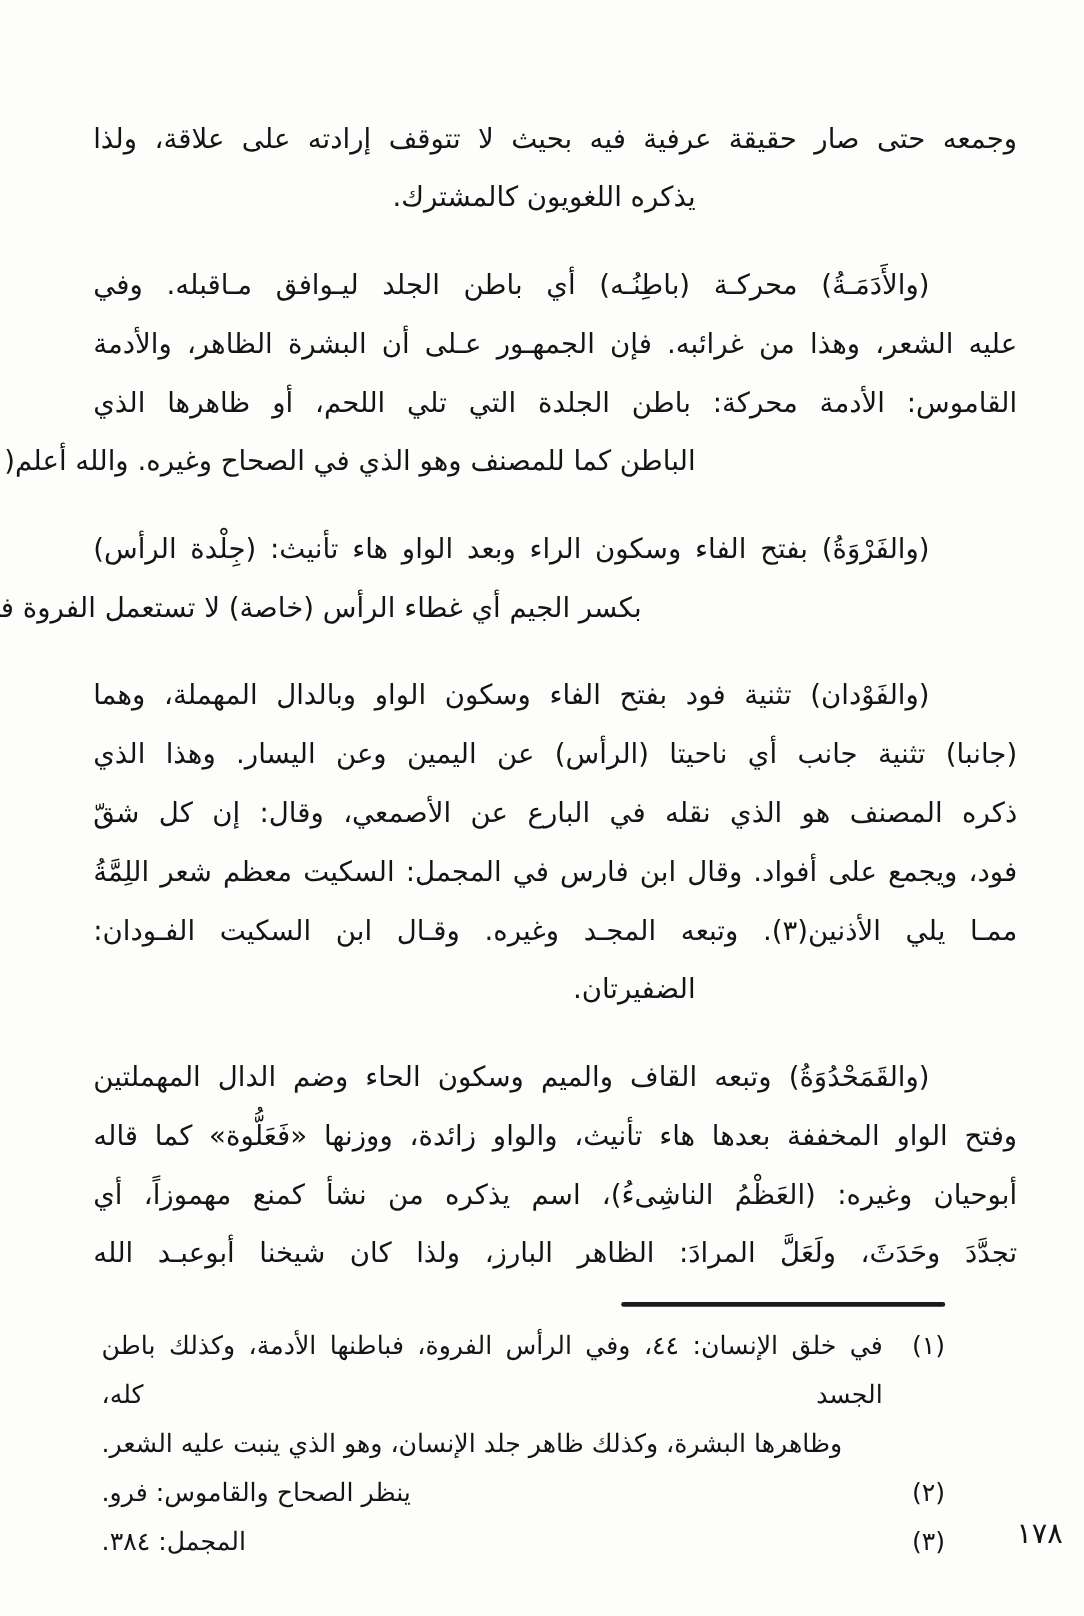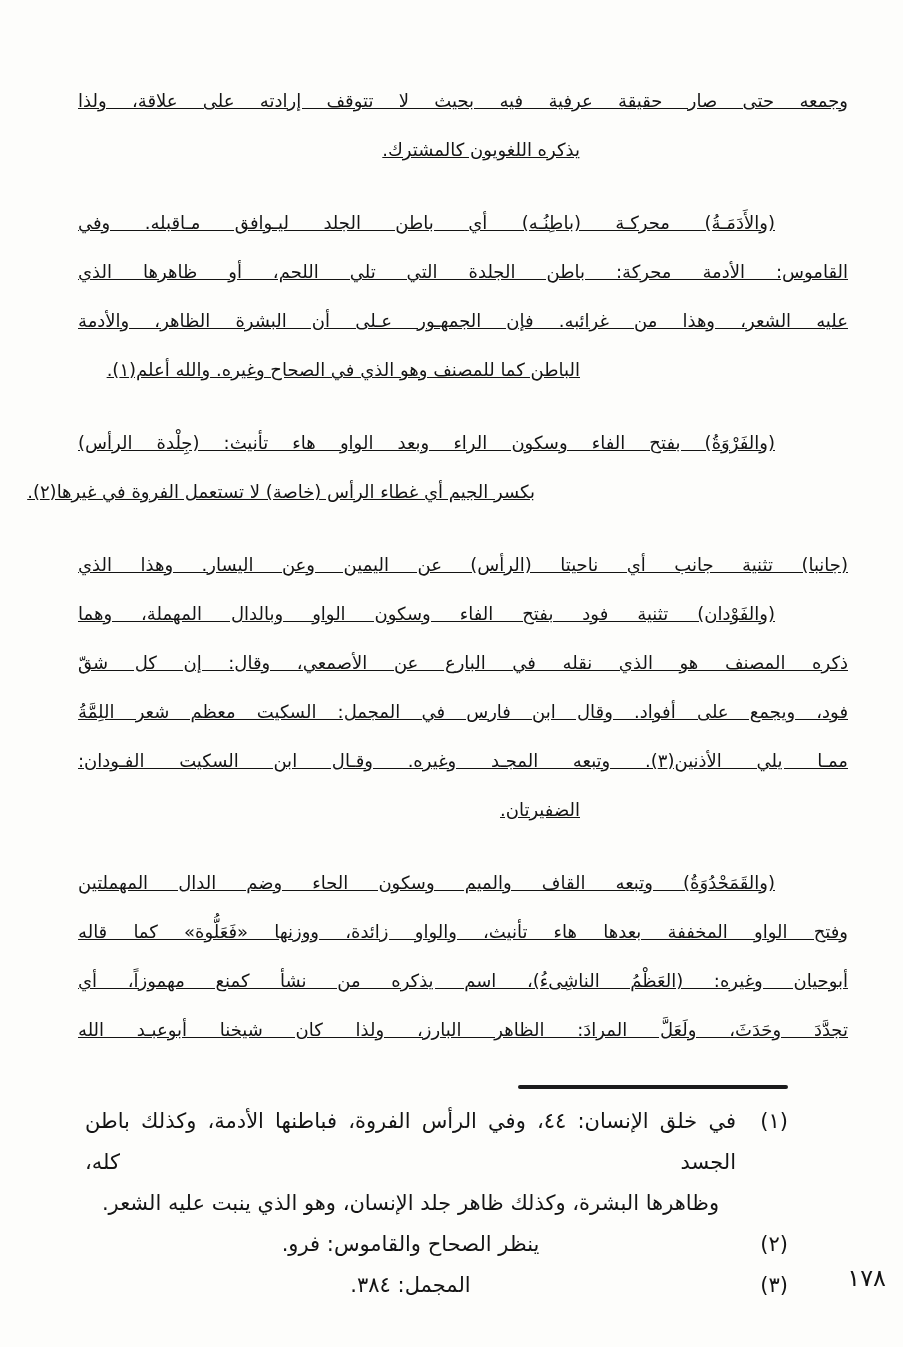--- a/index.html
+++ b/index.html
@@ -8,25 +8,24 @@
     background:#fdfdfb;
     position:relative;
     overflow:hidden;
     font-family:"DejaVu Sans", sans-serif;
     color:#141414;
   }
   .page{position:absolute;inset:0;}
   
   .main-text{
     position:absolute;
-    top:76px;right:55px;left:78px;
-    font-size:18px;
+    top:92px;right:55px;left:78px;
+    font-size:23px;
     line-height:49px;
     direction:rtl;
-    text-decoration:underline;
   }
   .para + .para{margin-top:24px;}
   .line{
     text-align:justify;
     text-align-last:justify;
   }
   .line.indent{text-indent:73px;}
   .line-end{
     text-align:center;
     text-align-last:right;
@@ -50,21 +49,21 @@
     line-height:41px;
     direction:rtl;
   }
   .fn{display:flex;align-items:flex-start;}
   .fn-marker{
     flex:0 0 38px;
     text-align:right;
     white-space:nowrap;
   }
   .fn-body{flex:1 1 auto;margin-right:14px;}
-  .fn-line{text-align:center;}
+  .fn-line{text-align:left;}
   .fn-line.justify{
     text-align:justify;
     text-align-last:justify;
   }
   
   .page-number{
     position:absolute;
     top:1264px;left:0;right:17px;
     text-align:right;
     font-size:24px;
@@ -78,33 +77,33 @@
 
   <main class="main-text">
 
     <div class="para">
       <div class="line">وجمعه حتى صار حقيقة عرفية فيه بحيث لا تتوقف إرادته على علاقة، ولذا</div>
       <div class="line-end off-a">يذكره اللغويون كالمشترك.</div>
     </div>
 
     <div class="para">
       <div class="line indent">(والأَدَمَـةُ) محركـة (باطِنُـه) أي باطن الجلد ليـوافق مـاقبله. وفي</div>
+      <div class="line">عليه الشعر، وهذا من غرائبه. فإن الجمهـور عـلى أن البشرة الظاهر، والأدمة</div>
       <div class="line">القاموس: الأدمة محركة: باطن الجلدة التي تلي اللحم، أو ظاهرها الذي</div>
-      <div class="line">عليه الشعر، وهذا من غرائبه. فإن الجمهـور عـلى أن البشرة الظاهر، والأدمة</div>
       <div class="line-end off-a">الباطن كما للمصنف وهو الذي في الصحاح وغيره. والله أعلم(١).</div>
     </div>
 
     <div class="para">
       <div class="line indent">(والفَرْوَةُ) بفتح الفاء وسكون الراء وبعد الواو هاء تأنيث: (جِلْدة الرأس)</div>
       <div class="line-end off-b">بكسر الجيم أي غطاء الرأس (خاصة) لا تستعمل الفروة في غيرها(٢).</div>
     </div>
 
     <div class="para">
+      <div class="line indent">(والفَوْدان) تثنية فود بفتح الفاء وسكون الواو وبالدال المهملة، وهما</div>
       <div class="line">(جانبا) تثنية جانب أي ناحيتا (الرأس) عن اليمين وعن اليسار. وهذا الذي</div>
-      <div class="line indent">(والفَوْدان) تثنية فود بفتح الفاء وسكون الواو وبالدال المهملة، وهما</div>
       <div class="line">ذكره المصنف هو الذي نقله في البارع عن الأصمعي، وقال: إن كل شقّ</div>
       <div class="line">فود، ويجمع على أفواد. وقال ابن فارس في المجمل: السكيت معظم شعر اللِمَّةُ</div>
       <div class="line">ممـا يلي الأذنين(٣). وتبعه المجـد وغيره. وقـال ابن السكيت الفـودان:</div>
       <div class="line-end off-a">الضفيرتان.</div>
     </div>
 
     <div class="para">
       <div class="line indent">(والقَمَحْدُوَةُ) وتبعه القاف والميم وسكون الحاء وضم الدال المهملتين</div>
       <div class="line">وفتح الواو المخففة بعدها هاء تأنيث، والواو زائدة، ووزنها «فَعَلُّوة» كما قاله</div>
       <div class="line">أبوحيان وغيره: (العَظْمُ الناشِىءُ)، اسم يذكره من نشأ كمنع مهموزاً، أي</div>

